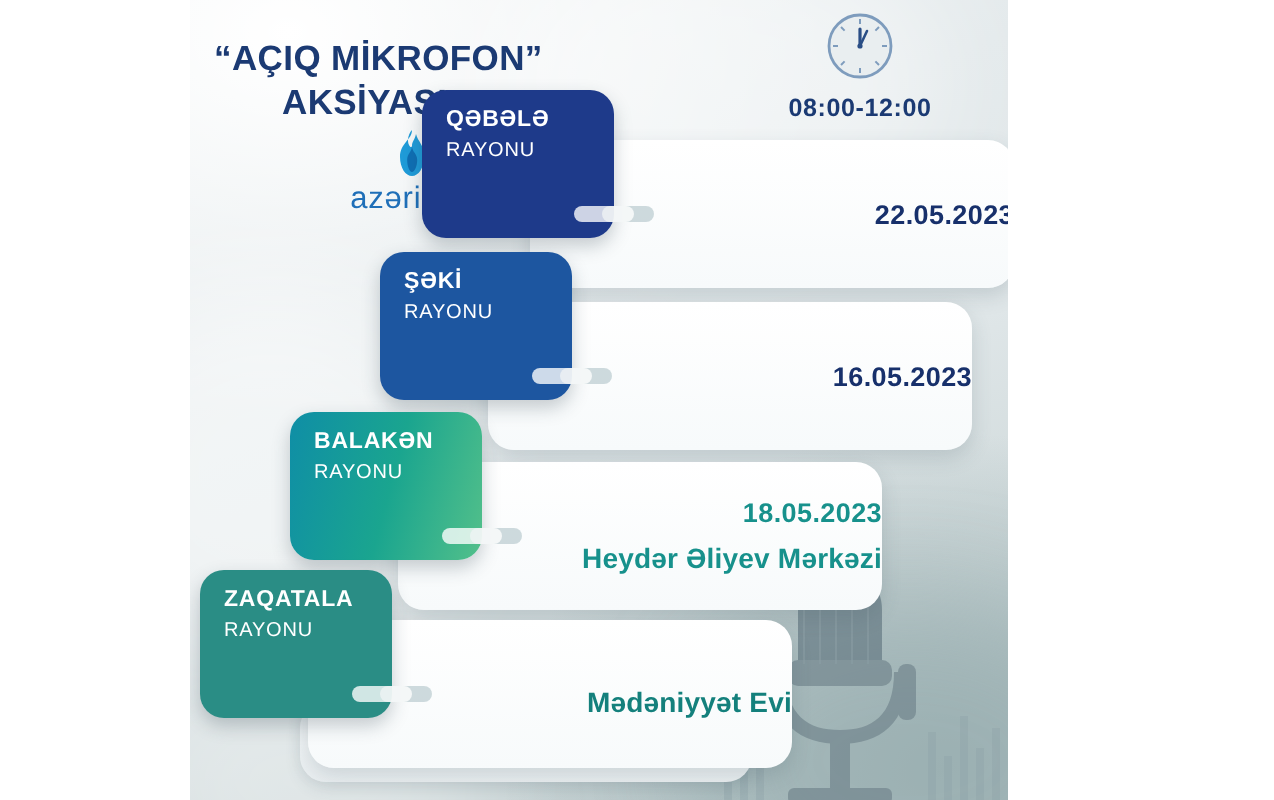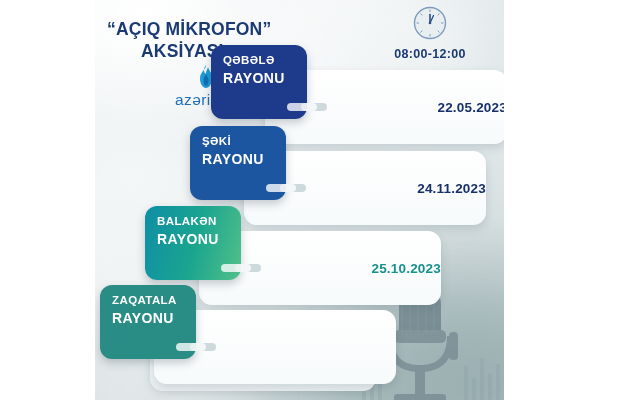--- a/index.html
+++ b/index.html
@@ -56,21 +56,21 @@
   
   .ghost{position:absolute;right:18px;top:66px;width:226px;height:40px;border-radius:13px;
     background:linear-gradient(180deg,#f4f7f8 0%,#eaeff1 100%);
     box-shadow:0 3px 8px rgba(60,85,95,.12);}
 
   
   .tag{position:absolute;left:0;top:0;width:96px;height:74px;border-radius:12px;
     color:#fff;padding:9px 0 0 12px;box-sizing:border-box;z-index:3;
     box-shadow:0 4px 9px rgba(40,60,70,.25);}
   .tag .t1{display:block;font-size:11.5px;font-weight:bold;letter-spacing:.4px;}
-  .tag .t2{display:block;font-size:14px;font-weight:bold;letter-spacing:.4px;margin-top:4px;}
+  .tag .t2{display:block;font-size:10px;font-weight:normal;letter-spacing:.4px;margin-top:4px;}
   
   .tag .hook{position:absolute;right:-22px;bottom:4px;width:42px;height:16px;}
   .tag .hook i{position:absolute;display:block;}
   .tag .hook .bar{left:0;top:4px;width:30px;height:8px;border-radius:4px;
     background:rgba(255,255,255,.78);}
   .tag .hook .bar2{left:14px;top:4px;width:26px;height:8px;border-radius:4px;
     background:rgba(190,205,210,.75);}
 
   .navy{background:#1e3a8a;}
   .steel{background:#1d56a0;}
@@ -162,49 +162,51 @@
       <span class="t2">RAYONU</span>
       <span class="hook">
         <i class="bar2"></i>
           <i class="bar"></i>
       </span>
     </div>
   </div>
 
   <div class="row r2">
     <div class="card">
-      <span class="date tx-navy">24.11.2023</span>
+      <span class="date tx-navy">16.05.2023</span>
     </div>
     <div class="tag steel">
       <span class="t1">ŞƏKİ</span>
       <span class="t2">RAYONU</span>
       <span class="hook">
         <i class="bar2"></i>
           <i class="bar"></i>
       </span>
     </div>
   </div>
 
   <div class="row r3">
     <div class="card">
-      <span class="date tx-teal">25.10.2023</span>
+      <span class="date tx-teal">18.05.2023</span>
+      <span class="place tx-teal">Heydər Əliyev Mərkəzi</span>
     </div>
     <div class="tag greenish">
       <span class="t1">BALAKƏN</span>
       <span class="t2">RAYONU</span>
       <span class="hook">
         <i class="bar2"></i>
           <i class="bar"></i>
       </span>
     </div>
   </div>
 
   <div class="row r4">
     <div class="ghost"></div>
     <div class="card">
+      <span class="place tx-teal2">Mədəniyyət Evi</span>
     </div>
     <div class="tag teal">
       <span class="t1">ZAQATALA</span>
       <span class="t2">RAYONU</span>
       <span class="hook">
         <i class="bar2"></i>
           <i class="bar"></i>
       </span>
     </div>
   </div>

